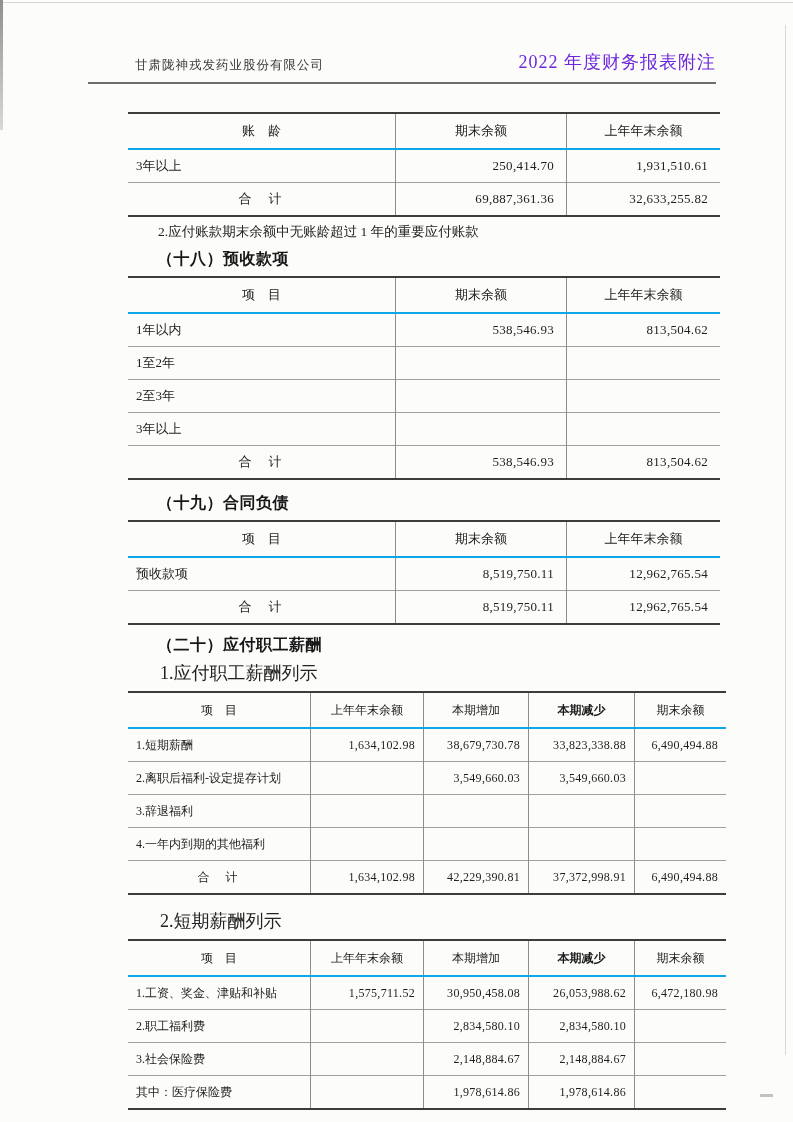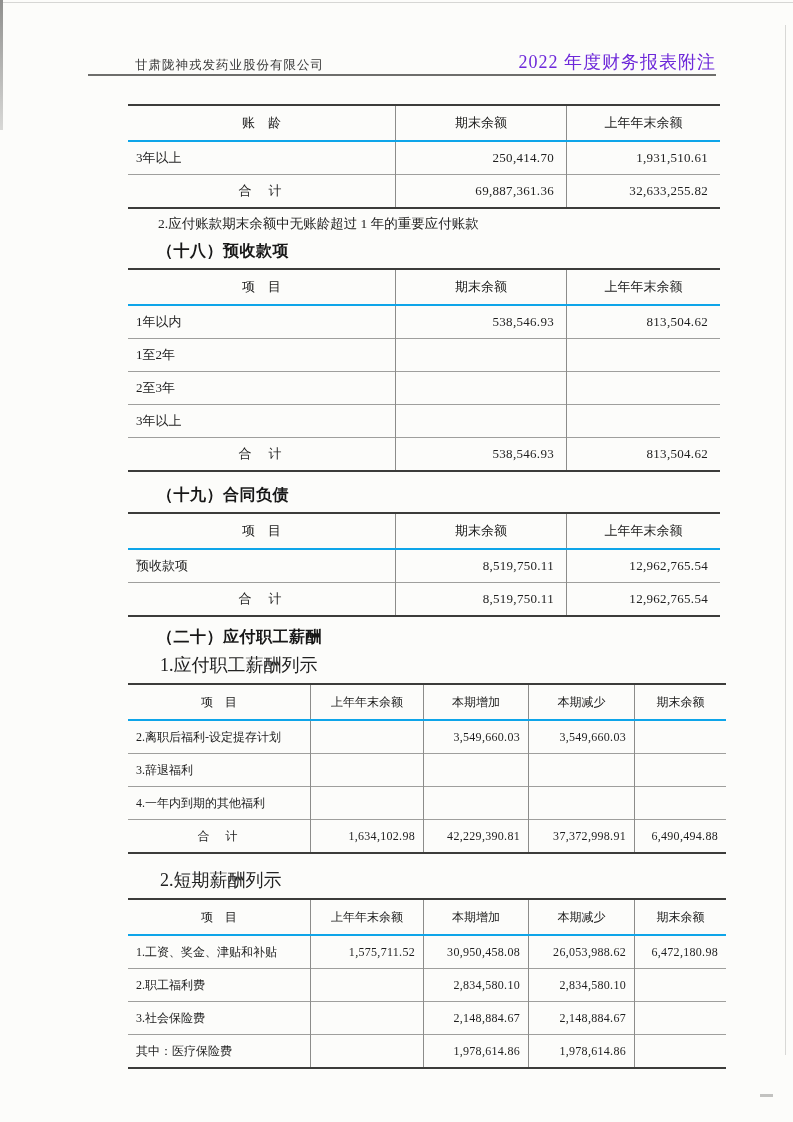--- a/index.html
+++ b/index.html
@@ -15,21 +15,21 @@
   
   .scan-top-line { position:absolute; top:2px; left:0; width:100%; height:1px; background:#d6d6d4; }
   .scan-left-strip { position:absolute; top:0; left:0; width:3px; height:130px;
     background:linear-gradient(#8f8f8d,#d9d9d7); }
   .scan-right-line { position:absolute; top:25px; right:7px; width:1px; height:1030px; background:#d8d8d6; }
   .scan-mark { position:absolute; left:760px; top:1094px; width:13px; height:3px; background:#c2c2c0; }
 
   
   .doc-header-wrap {
     margin:0 0 0 88px; padding-top:50px; width:628px;
-    border-bottom:2px solid #6e6e6c; 
+    border-bottom:2px solid #6e6e6c; padding-bottom:8px;
   }
   .doc-header { display:flex; justify-content:space-between; align-items:flex-end; }
   .company { margin-left:47px; font-size:12.5px; letter-spacing:1px; color:#3a3a3a; }
   .doc-title { font-size:18px; letter-spacing:1px; color:#6d28d9; }
 
   
   .note-line { margin:6px 8px 0 158px; font-size:13.5px; color:#222; }
   .sec-heading { margin:8px 0 0 157px; font-size:16px; font-weight:700; color:#171717; letter-spacing:0.5px; }
   .sub-heading { margin:5px 0 0 160px; font-size:18px; color:#222; }
   .mt13 { margin-top:13px; }
@@ -48,21 +48,21 @@
   td.num { text-align:right; padding-right:12px; letter-spacing:0.3px; }
   tr.total td.lbl { text-align:center; padding-left:0; letter-spacing:2px; }
   tr.indent td.lbl { padding-left:46px; }
   table.t5 { border-top-width:2.5px; }
   table.t5 thead th, table.t5 tbody td { font-size:12px; }
   table.t5 td.num { padding-right:8px; }
 
   
   .c3-1 { width:265px; } .c3-2 { width:168px; } .c3-3 { width:151px; }
   .c5-1 { width:180px; } .c5-2 { width:110px; } .c5-3 { width:102px; }
-  .c5-4 { width:103px; } .c5-5 { width:89px; }
+  .c5-4 { width:103px;font-weight:bold; } .c5-5 { width:89px; }
 </style>
 </head>
 <body>
 
 <div class="page">
   <div class="scan-top-line"></div>
   <div class="scan-left-strip"></div>
   <div class="scan-right-line"></div>
   <div class="scan-mark"></div>
 
@@ -168,20 +168,27 @@
       <tr>
         <th class="c5-1">项　目</th>
         <th class="c5-2">上年年末余额</th>
         <th class="c5-3">本期增加</th>
         <th class="c5-4">本期减少</th>
         <th class="c5-5">期末余额</th>
       </tr>
     </thead>
     <tbody>
       <tr>
+        <td class="lbl">1.短期薪酬</td>
+        <td class="num">1,634,102.98</td>
+        <td class="num">38,679,730.78</td>
+        <td class="num">33,823,338.88</td>
+        <td class="num">6,490,494.88</td>
+      </tr>
+      <tr>
         <td class="lbl">2.离职后福利-设定提存计划</td>
         <td class="num"></td>
         <td class="num">3,549,660.03</td>
         <td class="num">3,549,660.03</td>
         <td class="num"></td>
       </tr>
       <tr>
         <td class="lbl">3.辞退福利</td>
         <td class="num"></td>
         <td class="num"></td>

